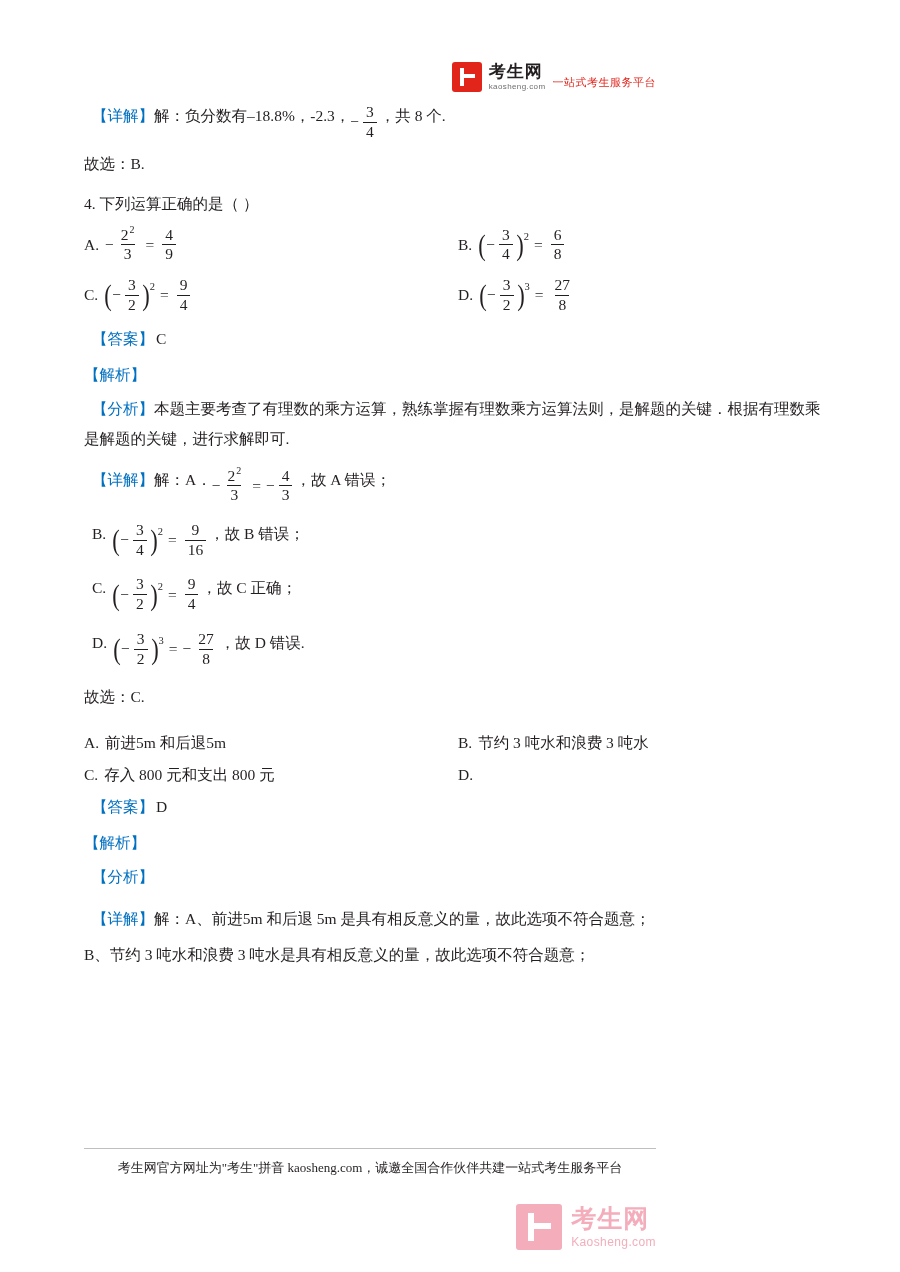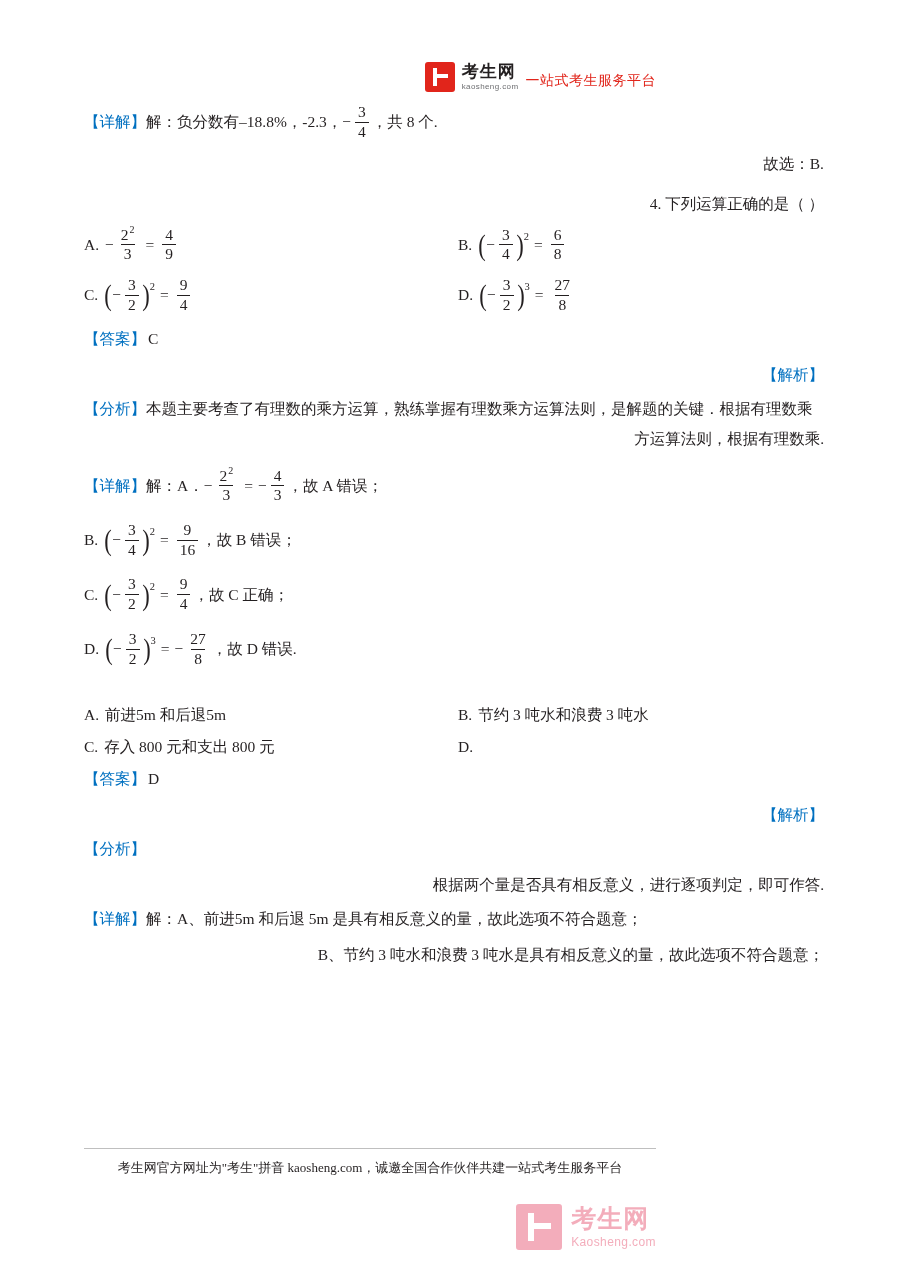--- a/index.html
+++ b/index.html
@@ -71,46 +71,45 @@
   }
   .logo-en {
     font-family: "Liberation Sans", sans-serif;
     font-size: 8px;
     color: #6d6e71;
     margin-top: 3px;
     letter-spacing: .4px;
   }
   .logo-slogan {
     font-family: "Liberation Sans", sans-serif;
-    font-size: 14px;
+    font-size: 11px;
     color: #e1251b;
     align-self: flex-end;
     padding-bottom: 2px;
     letter-spacing: .5px;
   }
   
   .content {
     position: absolute;
     top: 104px;
     left: 84px;
     width: 740px;
     font-size: 15.5px;
     line-height: 1.55;
   }
   .line {
-    margin: 0 0 6px 0;
+    margin: 0 0 6px 8px;
     display: flex;
-    align-items: center;
+    align-items: flex-start;
     flex-wrap: nowrap;
     white-space: nowrap;
   }
   .blk {
     margin: 0 0 4px 0;
     white-space: nowrap;
-    text-align: right;
   }
   .gap-sm { height: 6px; }
   .gap-md { height: 12px; }
   .tag {
     color: #0070c0;
   }
   .answer-letter {
     margin-left: 2px;
   }
   
@@ -363,21 +362,21 @@
     </div>
 
     <div class="gap-sm"></div>
     <div class="blk tag">【解析】</div>
 
     <div class="gap-sm"></div>
     <div class="line">
       <span class="tag">【分析】</span>
       <span>本题主要考查了有理数的乘方运算，熟练掌握有理数乘方运算法则，是解题的关键．根据有理数乘</span>
     </div>
-    <div class="blk">方运算法则，根据有理数乘.</div>
+    <div class="blk">是解题的关键，进行求解即可.</div>
 
     <div class="gap-md"></div>
 
     <div class="line">
       <span class="tag">【详解】</span>
       <span>解：A．</span>
       <span class="math">
         <span class="sign">−</span>
         <span class="frac">
             <span class="num">2<sup class="exp">2</sup></span>
@@ -454,20 +453,21 @@
         <span class="sign">−</span>
         <span class="frac">
             <span class="num">27</span>
             <span class="den">8</span>
           </span>
       </span>
       <span>，故 D 错误.</span>
     </div>
 
     <div class="gap-md"></div>
+    <div class="blk">故选：C.</div>
 
     <div class="gap-md"></div>
 
 
     <div class="gap-sm"></div>
 
     <div class="opt-row">
       <div class="opt-col">
         <span class="opt-label">A.</span>
         <span>前进5m 和后退5m</span>
@@ -499,21 +499,20 @@
 
     <div class="gap-sm"></div>
     <div class="blk tag">【解析】</div>
 
     <div class="gap-sm"></div>
     <div class="line">
       <span class="tag">【分析】</span>
     </div>
 
     <div class="gap-sm"></div>
-    <div class="blk">根据两个量是否具有相反意义，进行逐项判定，即可作答.</div>
 
     <div class="gap-sm"></div>
     <div class="line">
       <span class="tag">【详解】</span>
       <span>解：A、前进5m 和后退 5m 是具有相反意义的量，故此选项不符合题意；</span>
     </div>
 
     <div class="gap-sm"></div>
     <div class="blk">B、节约 3 吨水和浪费 3 吨水是具有相反意义的量，故此选项不符合题意；</div>
 

